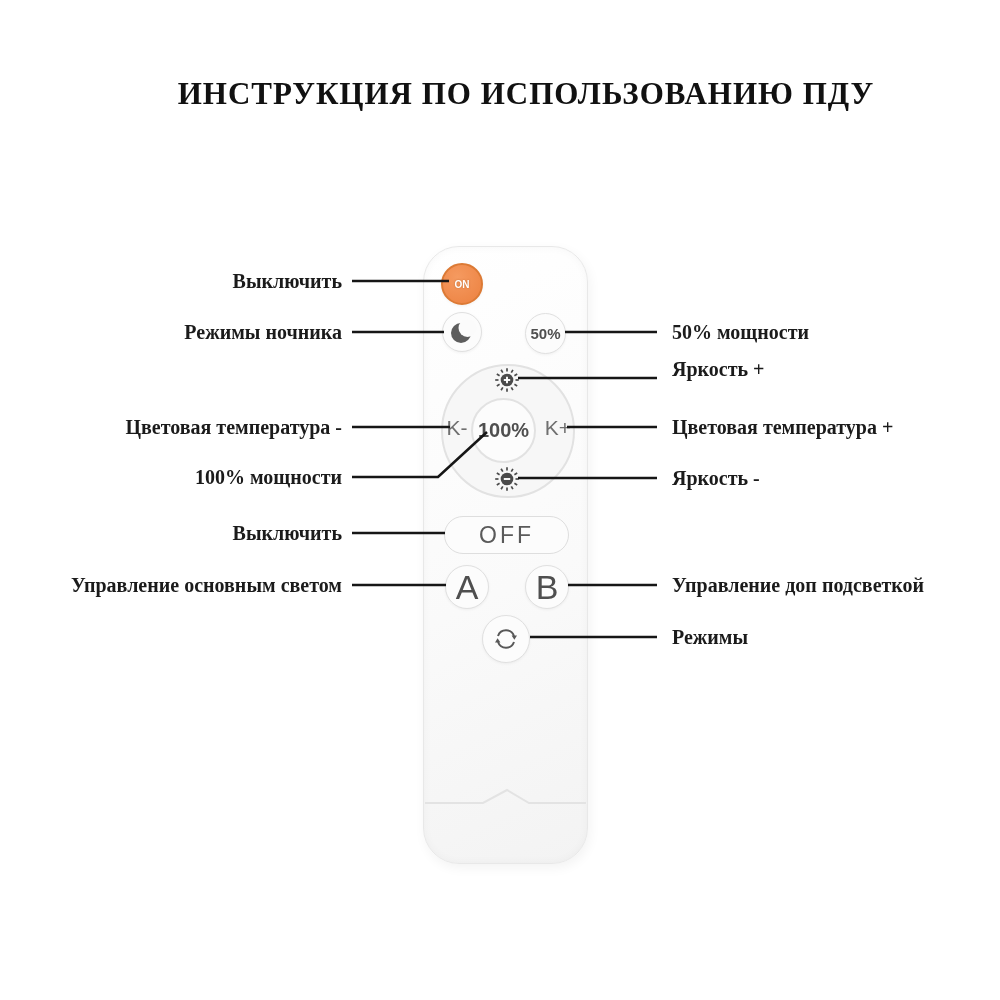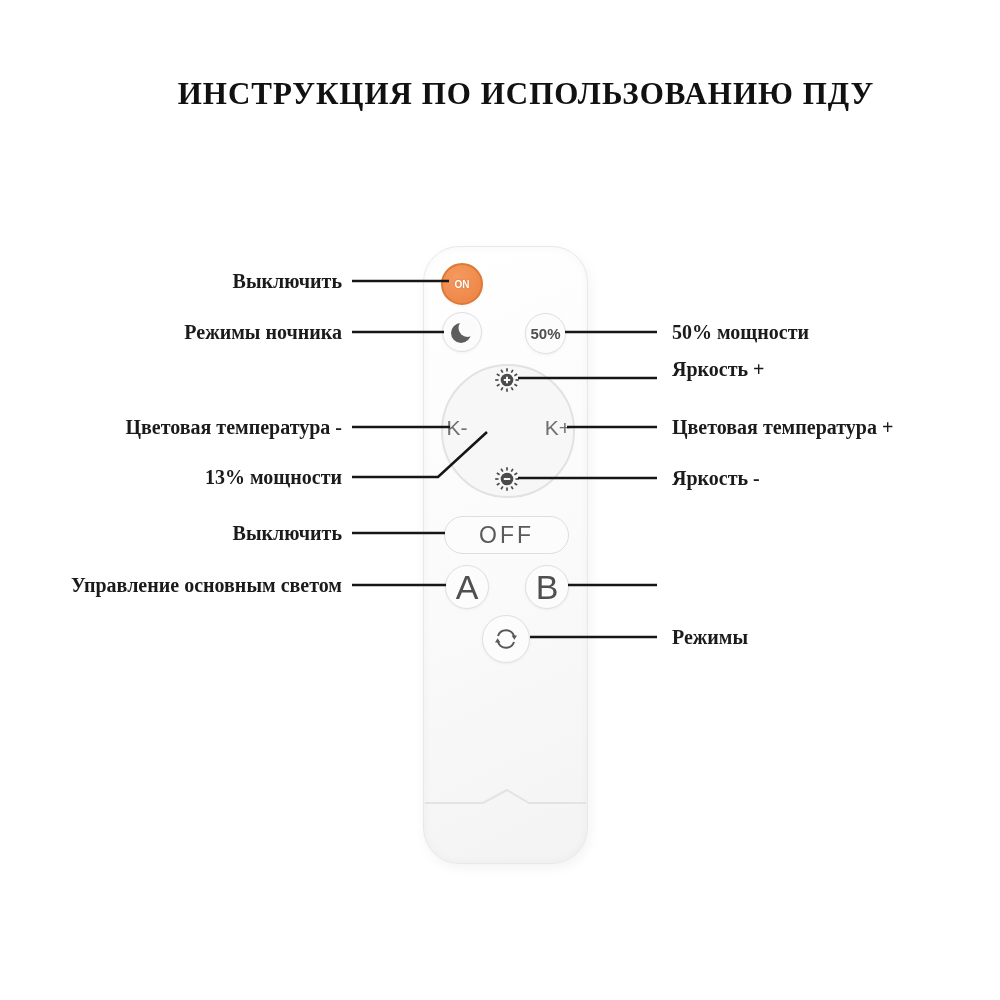--- a/index.html
+++ b/index.html
@@ -90,20 +90,21 @@
           <line x1="13" y1="4.5" x2="13" y2="1.2"></line>
         <line x1="17.3" y1="5.6" x2="18.9" y2="2.8"></line>
           <line x1="20.4" y1="8.8" x2="23.2" y2="7.1"></line>
       </g>
       <circle cx="13" cy="13" r="6.3" fill="#4a4a4a"></circle>
       <line x1="9.8" y1="13" x2="16.2" y2="13" stroke="#ffffff" stroke-width="1.9"></line>
       <line x1="13" y1="9.8" x2="13" y2="16.2" stroke="#ffffff" stroke-width="1.9"></line>
     </svg>
 
     <div class="kzone k-minus">K-</div>
+    <div class="dial-inner">100%</div>
     <div class="kzone k-plus">K+</div>
 
     <svg class="sunicon sun-minus" viewBox="0 0 26 26">
       <g stroke="#4a4a4a" stroke-width="1.7">
         <line x1="21.5" y1="13" x2="24.8" y2="13"></line>
           <line x1="20.4" y1="17.3" x2="23.2" y2="18.9"></line>
         <line x1="17.3" y1="20.4" x2="18.9" y2="23.2"></line>
           <line x1="13" y1="21.5" x2="13" y2="24.8"></line>
         <line x1="8.8" y1="20.4" x2="7.1" y2="23.2"></line>
           <line x1="5.6" y1="17.3" x2="2.8" y2="18.9"></line>
@@ -152,23 +153,24 @@
       <line x1="567" y1="427" x2="657" y2="427"></line>
       <line x1="518" y1="478" x2="657" y2="478"></line>
       <line x1="568" y1="585" x2="657" y2="585"></line>
       <line x1="530" y1="637" x2="657" y2="637"></line>
     </g>
   </svg>
 
   <div class="lbl left" style="top:281px">Выключить</div>
   <div class="lbl left" style="top:332px">Режимы ночника</div>
   <div class="lbl left" style="top:427px">Цветовая температура -</div>
-  <div class="lbl left" style="top:477px">13% мощности</div>
+  <div class="lbl left" style="top:477px">100% мощности</div>
   <div class="lbl left" style="top:533px">Выключить</div>
   <div class="lbl left" style="top:585px">Управление основным светом</div>
 
   <div class="lbl right" style="top:332px">50% мощности</div>
   <div class="lbl right" style="top:369px">Яркость +</div>
   <div class="lbl right" style="top:427px">Цветовая температура +</div>
   <div class="lbl right" style="top:478px">Яркость -</div>
+  <div class="lbl right" style="top:585px">Управление доп подсветкой</div>
   <div class="lbl right" style="top:637px">Режимы</div>
 
 </div>
 
 </body></html>

